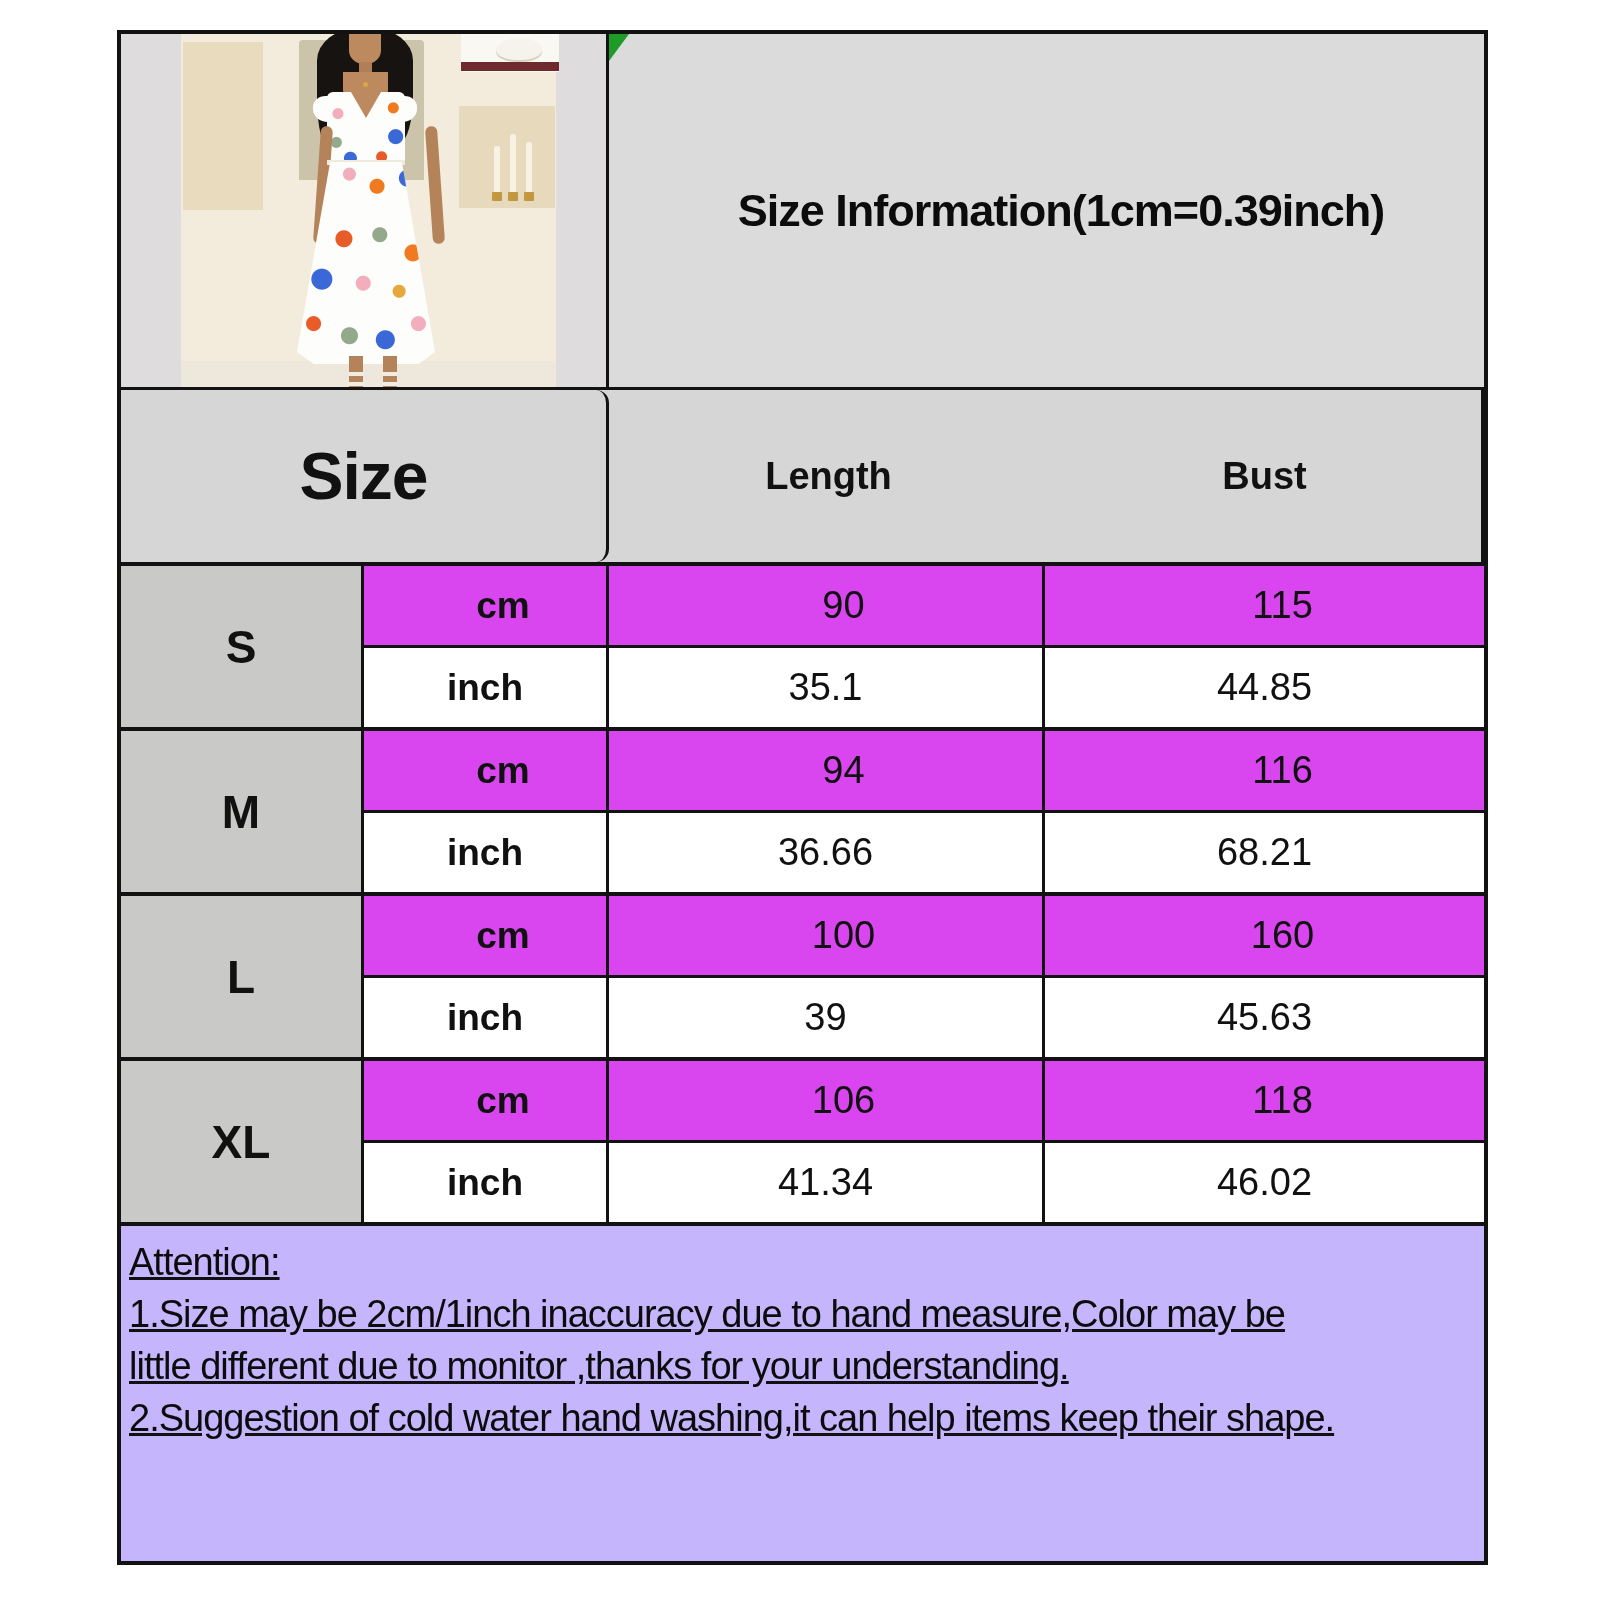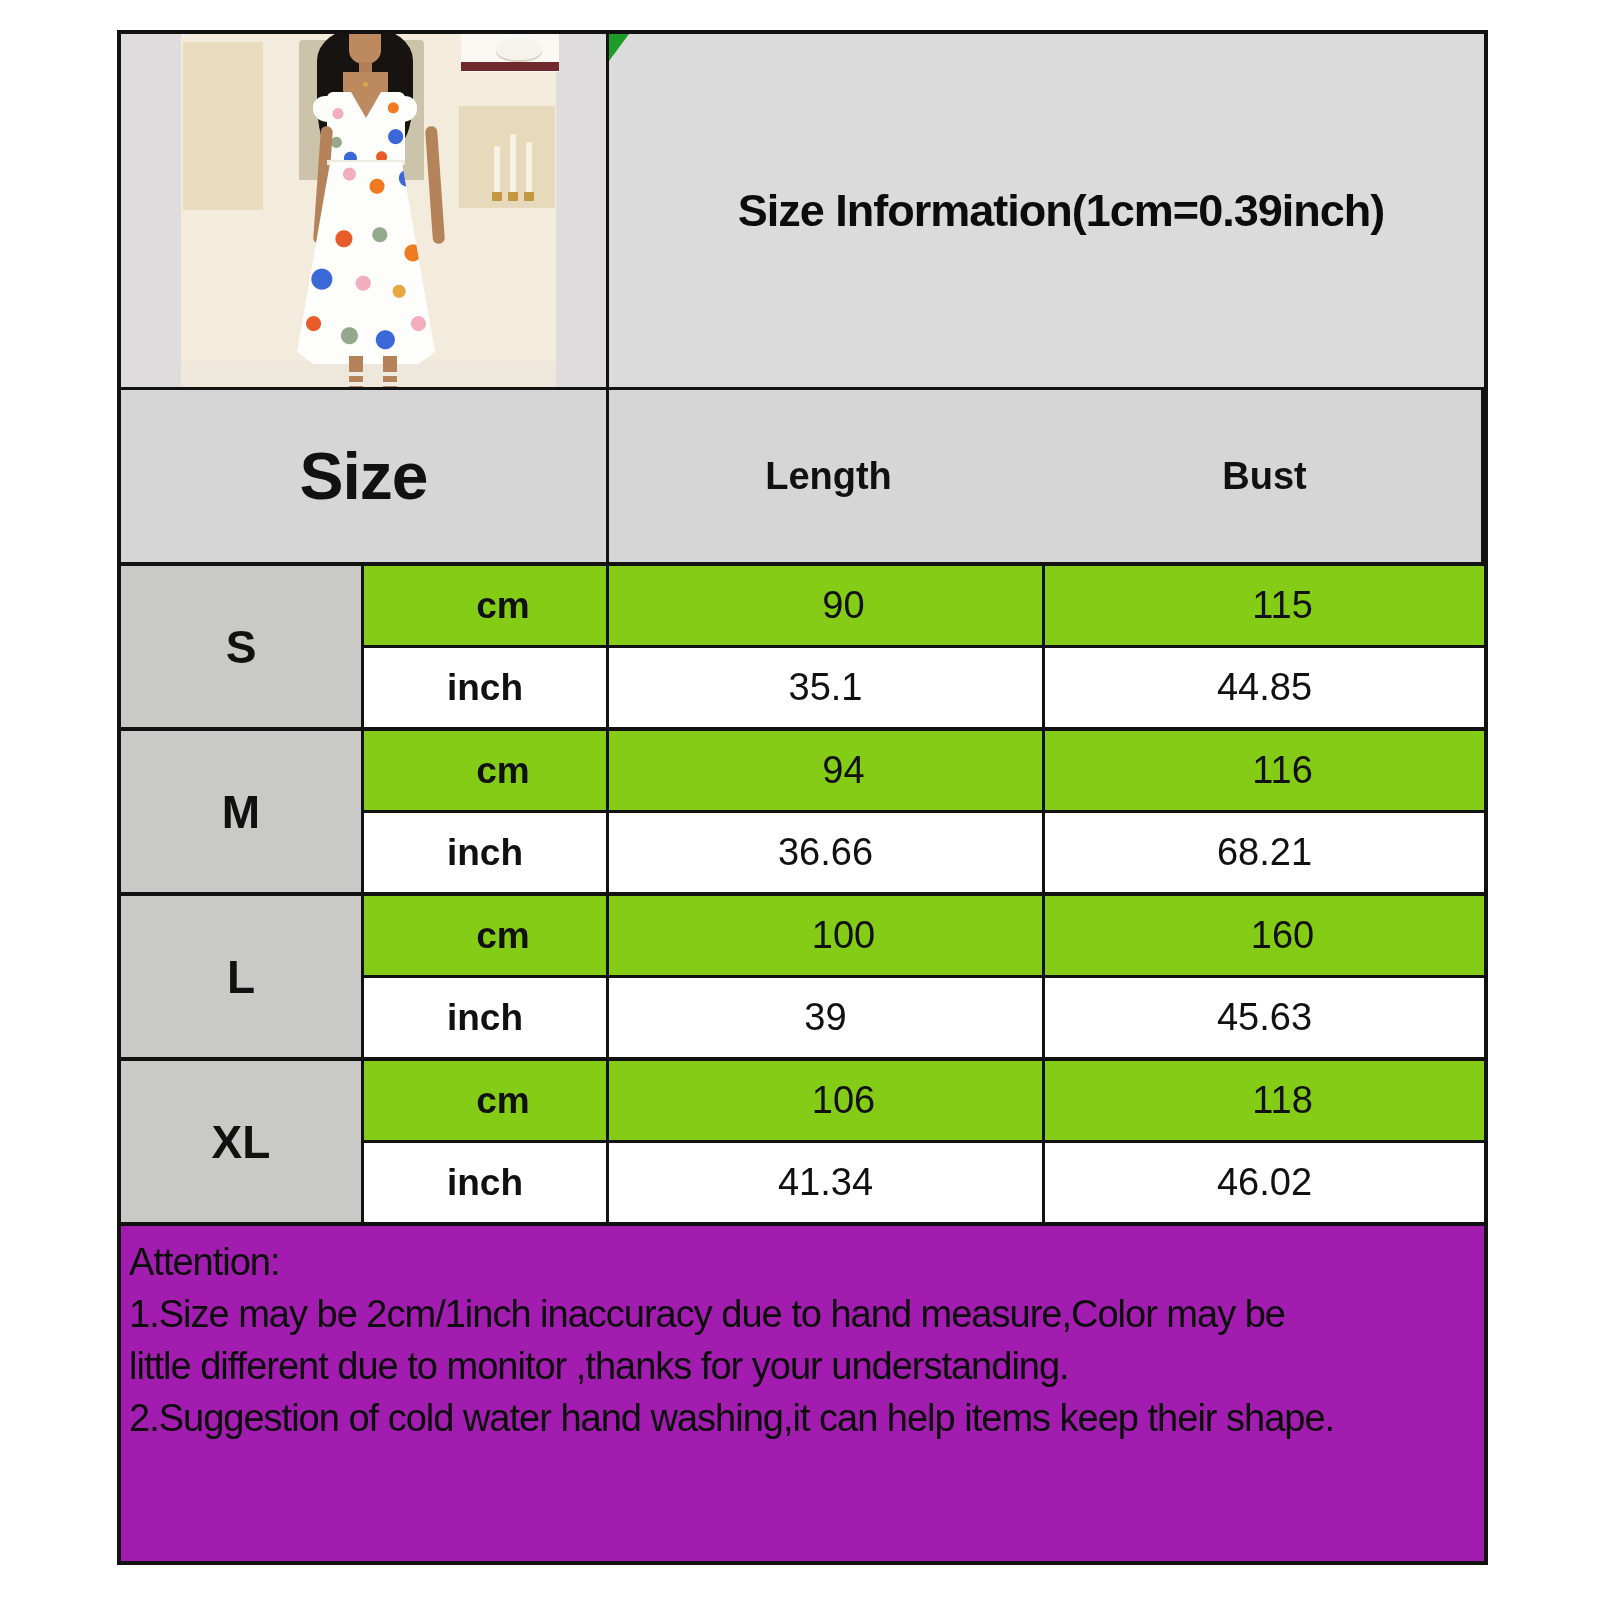--- a/index.html
+++ b/index.html
@@ -83,39 +83,39 @@
   .p-waist { left: 206px; top: 126px; width: 78px; height: 5px; background: #efeade; }
   .p-leg { width: 14px; height: 34px; background: #b5835a; }
   .p-leg.left { left: 228px; top: 322px; } .p-leg.right { left: 262px; top: 322px; }
   .p-strap { width: 16px; height: 4px; background: #efece4; }
   .p-strap.s1 { left: 227px; top: 338px; } .p-strap.s2 { left: 261px; top: 338px; }
   .p-strap.s3 { left: 227px; top: 348px; } .p-strap.s4 { left: 261px; top: 348px; }
 
   
   .row-header { height: 176px; display: flex; border-bottom: 4px solid #121212; background: #d6d6d6; }
   .row-header .hcell { display: flex; align-items: center; justify-content: center; font-weight: 700; }
-  .h-size { width: 488px; border-right: 3px solid #121212; font-size: 66px; letter-spacing: -1px; }
+  .h-size { width: 488px; border-right: 3px solid #121212; font-size: 66px; letter-spacing: -1px; border-radius: 13px; }
   .h-bust { width: 436px; border-right: 3px solid #121212; font-size: 38px; }
   .h-length { flex: 1; font-size: 38px; }
 
   
   .group { height: 165px; display: flex; border-bottom: 4px solid #121212; }
   .group:last-of-type { border-bottom: 4px solid #121212; }
   .size-cell { width: 243px; background: #c9c9c7; border-right: 3px solid #121212;
     display: flex; align-items: center; justify-content: center; font-size: 46px; font-weight: 700; }
   .subcol { display: flex; flex-direction: column; border-right: 3px solid #121212; }
   .subcol.c2 { width: 245px; } .subcol.c3 { width: 436px; } .subcol.c4 { flex: 1; border-right: none; }
   .half { flex: 1; display: flex; align-items: center; justify-content: center; }
-  .half.cm { border-bottom: 3px solid #121212; background: #84cc16; padding-left: 36px; }
+  .half.cm { border-bottom: 3px solid #121212; background: #d946ef; padding-left: 36px; }
   .half.inch { background: #ffffff; }
   .unit-text { font-size: 37px; font-weight: 700; }
   .value-text { font-size: 38px; font-weight: 400; }
 
   
-  .attention { flex: 1; background: #a21caf; padding: 10px 0 0 8px; overflow: hidden; }
+  .attention { flex: 1; background: #c4b5fd; padding: 10px 0 0 8px; overflow: hidden; text-decoration: underline; }
   .attention .line { font-size: 38px; font-weight: 400; letter-spacing: -1px; line-height: 52px; white-space: nowrap; color: #0c0c0c; }
 </style>
 </head>
 <body>
 
 <div class="sheet">
 
   <div class="row-top">
     <div class="photo-cell">
       <div class="p-strip-left"></div>

